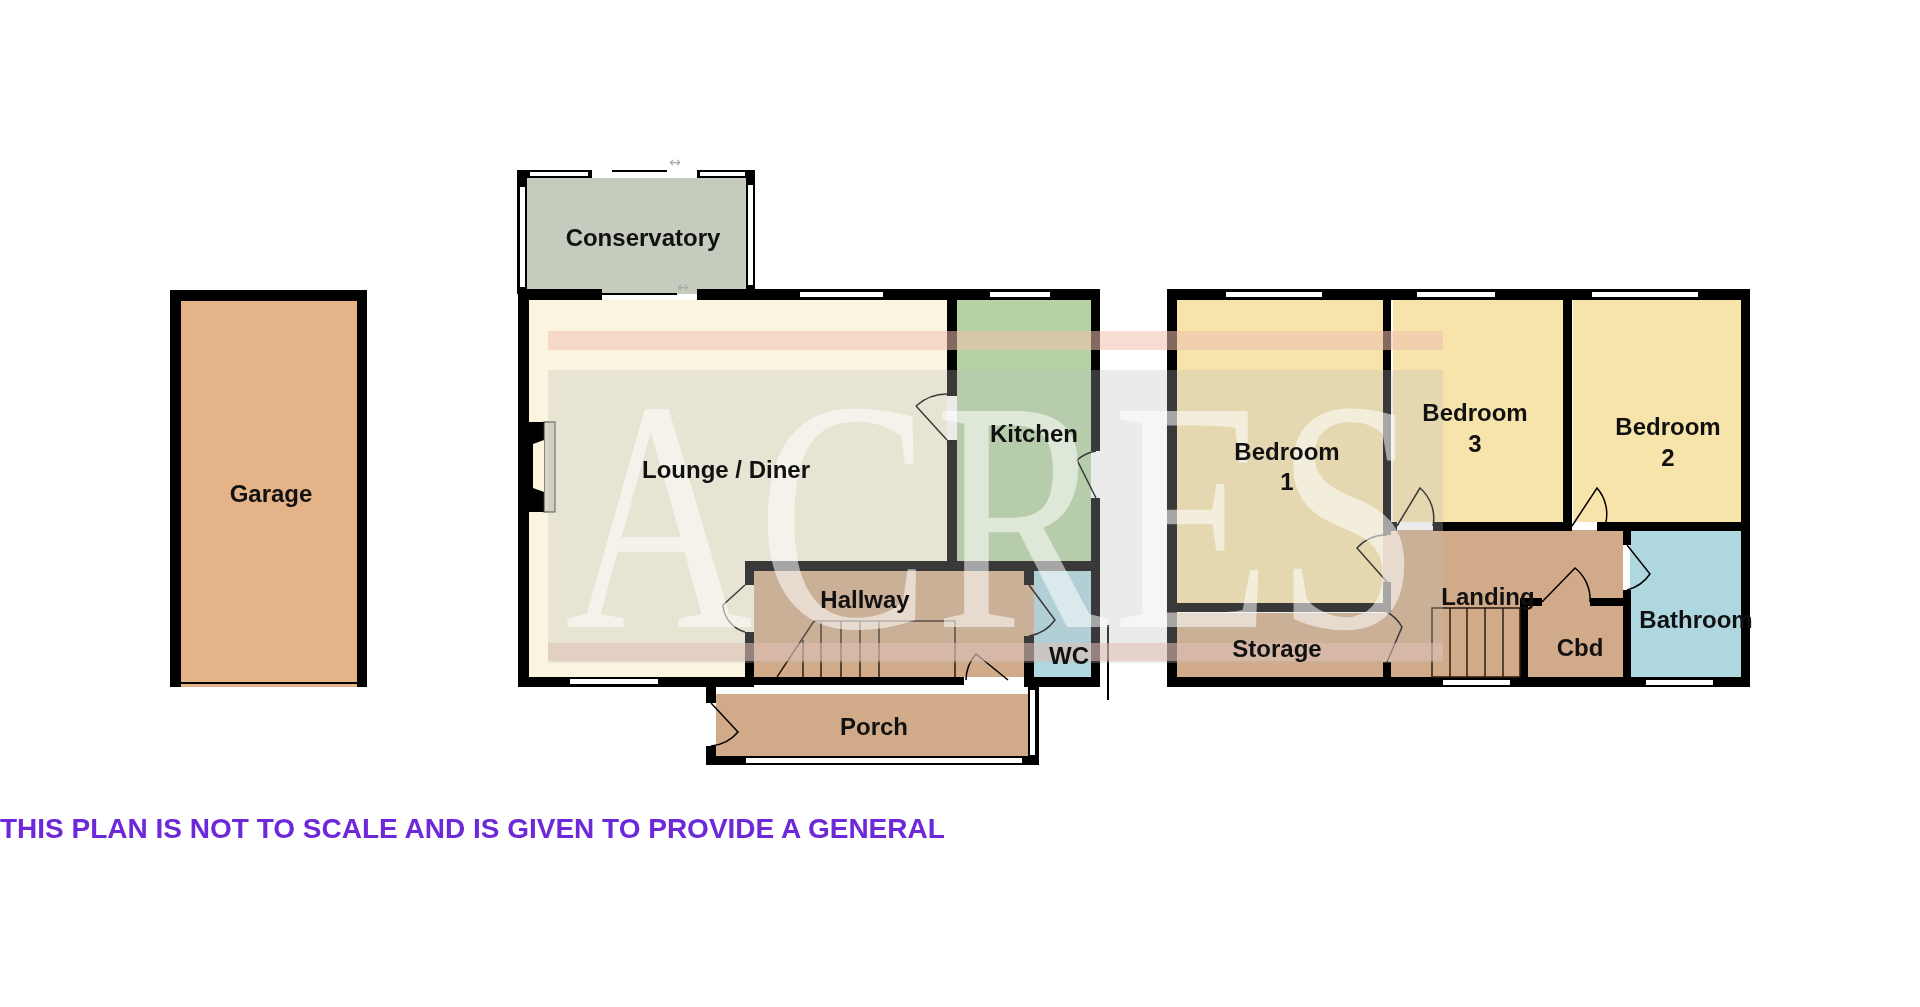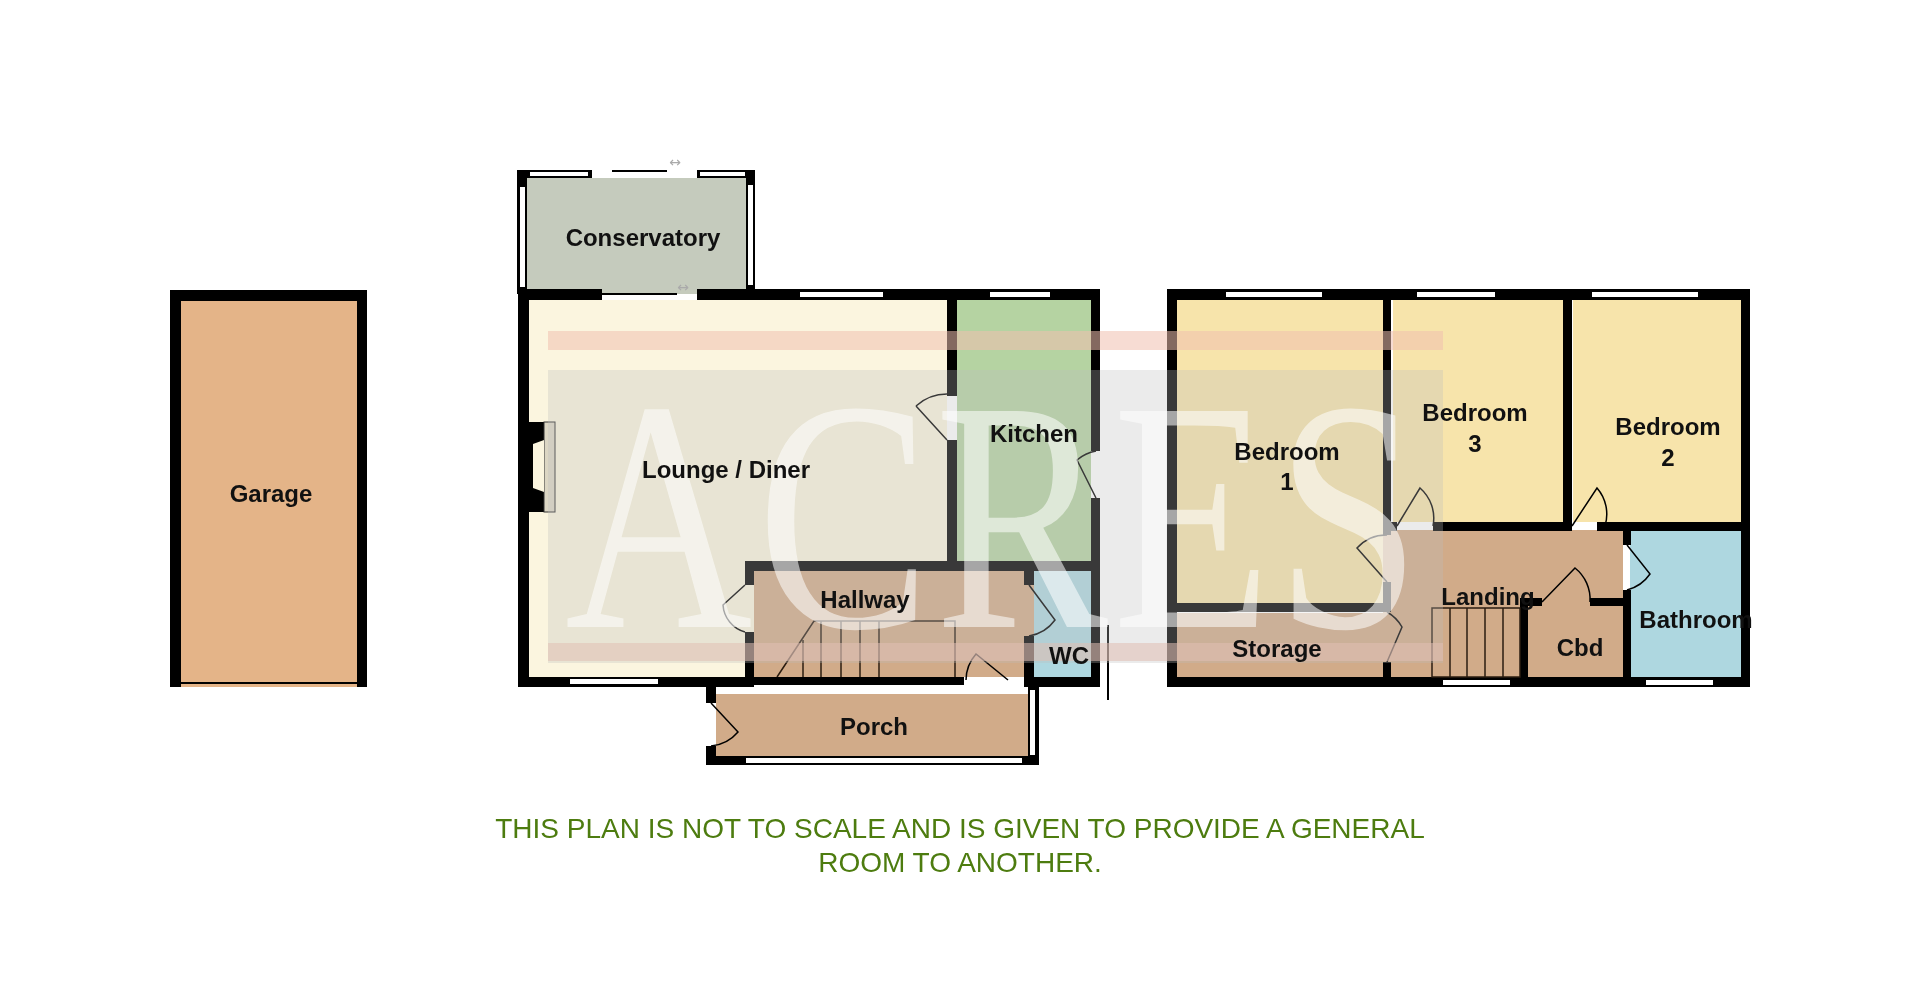--- a/index.html
+++ b/index.html
@@ -1,20 +1,20 @@
 <!DOCTYPE html>
 <html><head>
 <meta charset="utf-8">
 <style>
   html, body { margin: 0; padding: 0; background: #ffffff; }
   body { width: 1920px; height: 1007px; overflow: hidden; position: relative; font-family: "Liberation Sans", sans-serif; }
   #plan { position: absolute; left: 0; top: 0; width: 1920px; height: 1007px; }
   .room-label { font-family: "Liberation Sans", sans-serif; font-weight: bold; font-size: 24px; fill: #111111; text-anchor: middle; }
   .wm-text { font-family: "Liberation Serif", serif; font-size: 330px; fill: #ffffff; opacity: 0.55; letter-spacing: 6px; }
-  #disclaimer { position: absolute; left: 0; top: 812px; width: 1920px; text-align: center; font-family: "Liberation Sans", sans-serif; font-weight: normal; font-size: 28px; line-height: 34px; color: #4d7c0f; }
+  #disclaimer { position: absolute; left: 0; top: 812px; width: 1920px; text-align: left; font-family: "Liberation Sans", sans-serif; font-weight: bold; font-size: 28px; line-height: 34px; color: #6d28d9; }
   #disclaimer span { display: block; }
 </style>
 </head>
 <body>
 
 <svg id="plan" viewBox="0 0 1920 1007" xmlns="http://www.w3.org/2000/svg">
 
   <g>
     <rect x="170" y="290" width="197" height="397" fill="#e4b488"></rect>
     <rect x="170" y="290" width="197" height="11" fill="#000"></rect>
@@ -180,14 +180,13 @@
     <text class="room-label" x="1668" y="466">2</text>
     <text class="room-label" x="1277" y="657">Storage</text>
     <text class="room-label" x="1488" y="605">Landing</text>
     <text class="room-label" x="1580" y="656">Cbd</text>
     <text class="room-label" x="1696" y="628">Bathroom</text>
   </g>
 </svg>
 
 <div id="disclaimer">
   <span>THIS PLAN IS NOT TO SCALE AND IS GIVEN TO PROVIDE A GENERAL</span>
-  <span>ROOM TO ANOTHER.</span>
 </div>
 
 </body></html>

